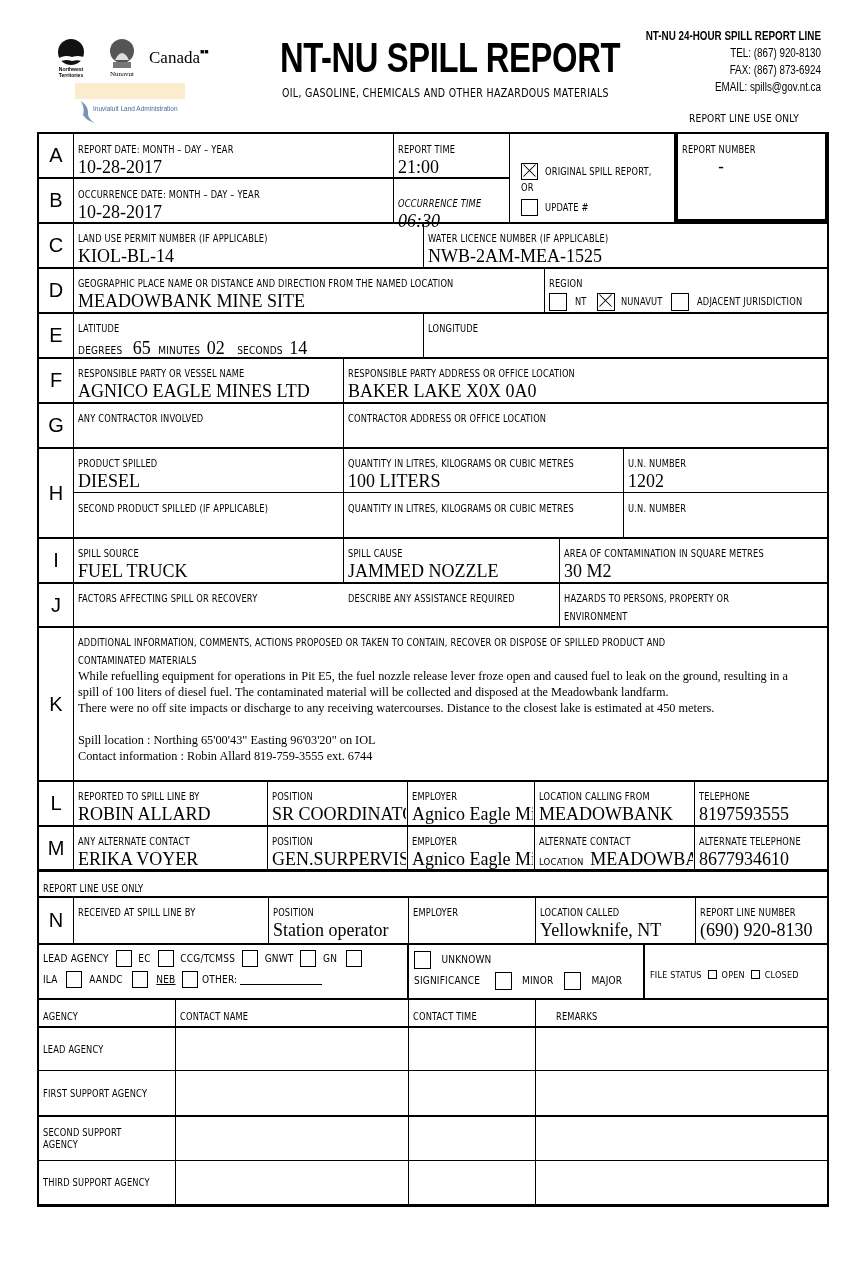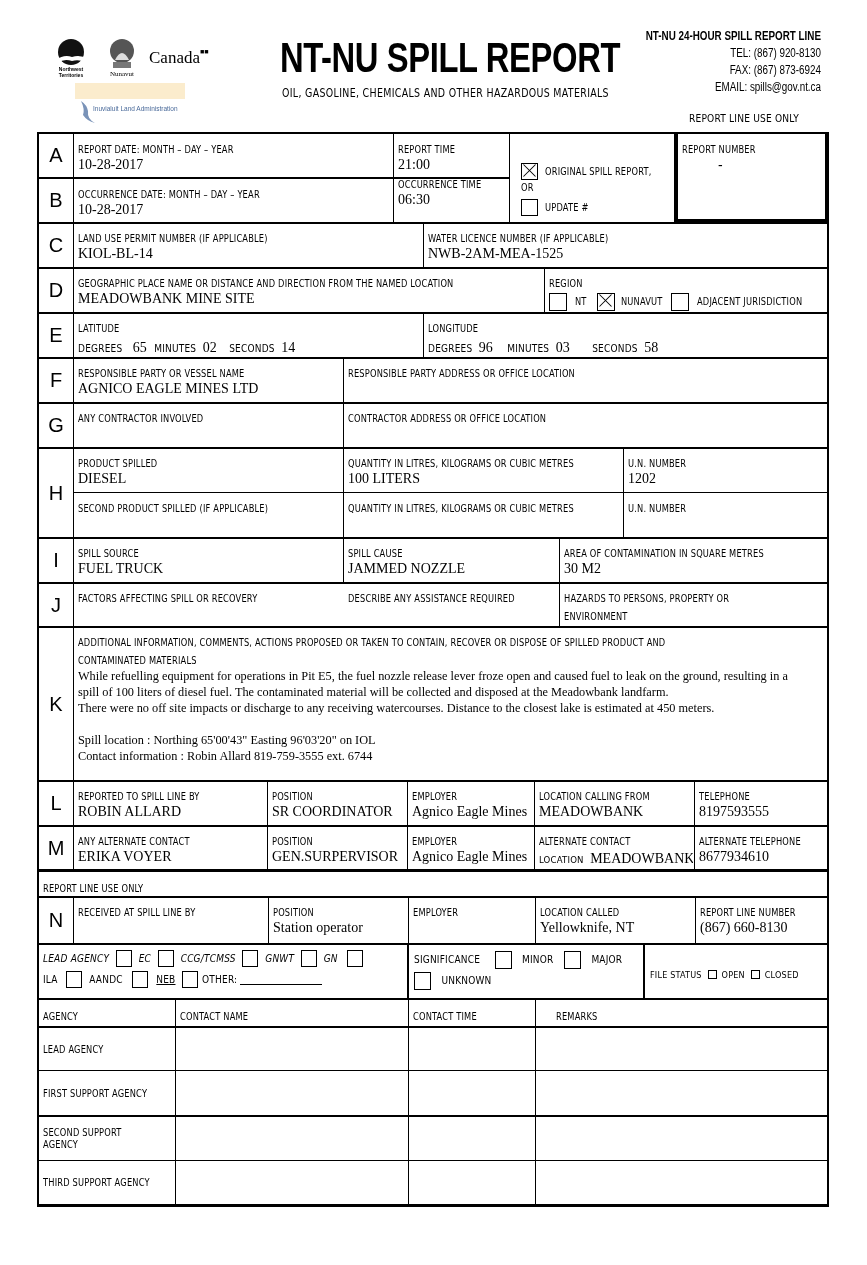--- a/index.html
+++ b/index.html
@@ -1,19 +1,19 @@
 <!DOCTYPE html>
 <html><head>
 <meta charset="utf-8">
 <style>
   html, body { margin:0; padding:0; background:#fff; }
   body { width:867px; height:1265px; position:relative; font-family:"Liberation Sans", sans-serif; color:#000; overflow:hidden; }
   .abs { position:absolute; }
   .lbl { font-family:"DejaVu Sans Condensed","DejaVu Sans", sans-serif; font-size:10px; letter-spacing:0.2px; white-space:nowrap; transform:scaleX(0.92); transform-origin:left; display:inline-block; }
-  .val { font-family:"Liberation Serif", serif; font-size:14px; white-space:nowrap; display:block; }
+  .val { font-family:"Liberation Serif", serif; font-size:18px; white-space:nowrap; display:block; }
   .cell { position:absolute; box-sizing:border-box; padding:3px 4px 0 4px; overflow:hidden; }
   .letter { position:absolute; font-family:"Liberation Sans", sans-serif; font-size:20px; display:flex; align-items:center; justify-content:center; }
   .hl { position:absolute; background:#000; }
   .cb { display:inline-block; width:15px; height:15px; border:1px solid #000; vertical-align:middle; position:relative; box-sizing:border-box; background:#fff; }
   .cb.checked::before, .cb.checked::after { content:""; position:absolute; left:-1px; top:6px; width:17px; height:1px; background:#000; }
   .cb.checked::before { transform:rotate(45deg); }
   .cb.checked::after { transform:rotate(-45deg); }
   .cbs { display:inline-block; width:9px; height:9px; border:1px solid #000; vertical-align:middle; box-sizing:border-box; }
   .title { font-family:"Liberation Sans", sans-serif; font-weight:bold; font-size:42px; transform:scaleX(0.78); transform-origin:left; letter-spacing:-0.5px; white-space:nowrap; }
   .subtitle { font-family:"DejaVu Sans", sans-serif; font-size:11.5px; transform:scaleX(0.82); transform-origin:left; white-space:nowrap; letter-spacing:0.4px; }
@@ -164,21 +164,21 @@
 </div>
 <div class="cell" style="left:678px;top:136px;width:147px;height:83px;">
   <span class="lbl">REPORT NUMBER</span>
   <span class="val" style="padding-left:36px;font-family:'Liberation Sans',sans-serif;">-</span>
 </div>
 
 <div class="cell" style="left:74px;top:181px;width:318px;height:41px;">
   <span class="lbl">OCCURRENCE DATE: MONTH – DAY – YEAR</span>
   <span class="val">10-28-2017</span>
 </div>
-<div class="cell" style="left:394px;top:171px;width:114px;height:41px;">
+<div class="cell" style="left:394px;top:190px;width:114px;height:41px;font-style:italic;">
   <span class="lbl">OCCURRENCE TIME</span>
   <span class="val">06:30</span>
 </div>
 
 <div class="cell" style="left:74px;top:225px;width:348px;height:42px;">
   <span class="lbl">LAND USE PERMIT NUMBER (IF APPLICABLE)</span>
   <span class="val">KIOL-BL-14</span>
 </div>
 <div class="cell" style="left:424px;top:225px;width:402px;height:42px;">
   <span class="lbl">WATER LICENCE NUMBER (IF APPLICABLE)</span>
@@ -207,36 +207,29 @@
     <span class="lbl" style="transform:none;">DEGREES</span>
     <span class="val" style="display:inline;margin-left:6px;">65</span>
     <span class="lbl" style="transform:none;margin-left:3px;">MINUTES</span>
     <span class="val" style="display:inline;margin-left:2px;">02</span>
     <span class="lbl" style="transform:none;margin-left:8px;">SECONDS</span>
     <span class="val" style="display:inline;margin-left:2px;">14</span>
   </div>
 </div>
 <div class="cell" style="left:424px;top:315px;width:402px;height:42px;">
   <span class="lbl">LONGITUDE</span>
-  <div style="white-space:nowrap;margin-top:2px;">
-    <span class="lbl" style="transform:none;">DEGREES</span>
-    <span class="val" style="display:inline;margin-left:2px;">96</span>
-    <span class="lbl" style="transform:none;margin-left:10px;">MINUTES</span>
-    <span class="val" style="display:inline;margin-left:2px;">03</span>
-    <span class="lbl" style="transform:none;margin-left:18px;">SECONDS</span>
-    <span class="val" style="display:inline;margin-left:2px;">58</span>
-  </div>
 </div>
 
 <div class="cell" style="left:74px;top:360px;width:268px;height:42px;">
   <span class="lbl">RESPONSIBLE PARTY OR VESSEL NAME</span>
   <span class="val">AGNICO EAGLE MINES LTD</span>
 </div>
 <div class="cell" style="left:344px;top:360px;width:482px;height:42px;">
   <span class="lbl">RESPONSIBLE PARTY ADDRESS OR OFFICE LOCATION</span>
+  <span class="val">BAKER LAKE X0X 0A0</span>
 </div>
 
 <div class="cell" style="left:74px;top:405px;width:268px;height:42px;">
   <span class="lbl">ANY CONTRACTOR INVOLVED</span>
   <span class="val"></span>
 </div>
 <div class="cell" style="left:344px;top:405px;width:482px;height:42px;">
   <span class="lbl">CONTRACTOR ADDRESS OR OFFICE LOCATION</span>
   <span class="val"></span>
 </div>
@@ -363,25 +356,25 @@
 <div class="cell" style="left:409px;top:899px;width:125px;height:44px;">
   <span class="lbl">EMPLOYER</span>
   <span class="val"></span>
 </div>
 <div class="cell" style="left:536px;top:899px;width:158px;height:44px;">
   <span class="lbl">LOCATION CALLED</span>
   <span class="val">Yellowknife, NT</span>
 </div>
 <div class="cell" style="left:696px;top:899px;width:130px;height:44px;">
   <span class="lbl">REPORT LINE NUMBER</span>
-  <span class="val">(867) 660-8130</span>
+  <span class="val">(690) 920-8130</span>
 </div>
 
 <div class="abs" style="left:43px;top:950px;width:362px;height:45px;font-size:10px;">
-  <div style="white-space:nowrap;height:21px;font-style:italic;">
+  <div style="white-space:nowrap;height:21px;">
     <span class="lbl" style="transform:none;vertical-align:middle;">LEAD AGENCY</span>
     <span class="cb" style="margin-left:4px;width:16px;height:17px;"></span>
     <span class="lbl" style="transform:none;vertical-align:middle;margin-left:4px;">EC</span>
     <span class="cb" style="margin-left:4px;width:16px;height:17px;"></span>
     <span class="lbl" style="transform:none;vertical-align:middle;margin-left:4px;">CCG/TCMSS</span>
     <span class="cb" style="margin-left:4px;width:16px;height:17px;"></span>
     <span class="lbl" style="transform:none;vertical-align:middle;margin-left:4px;">GNWT</span>
     <span class="cb" style="margin-left:4px;width:16px;height:17px;"></span>
     <span class="lbl" style="transform:none;vertical-align:middle;margin-left:4px;">GN</span>
     <span class="cb" style="margin-left:6px;width:16px;height:17px;"></span>
@@ -393,29 +386,29 @@
     <span class="cb" style="margin-left:6px;width:16px;height:17px;"></span>
     <span class="lbl" style="transform:none;vertical-align:middle;margin-left:6px;text-decoration:underline;">NEB</span>
     <span class="cb" style="margin-left:4px;width:16px;height:17px;"></span>
     <span class="lbl" style="transform:none;vertical-align:middle;margin-left:1px;">OTHER:</span>
     <span style="display:inline-block;width:82px;border-bottom:1px solid #000;vertical-align:middle;height:10px;"></span>
   </div>
 </div>
 
 <div class="abs" style="left:414px;top:950px;width:228px;height:45px;">
   <div style="white-space:nowrap;height:21px;">
+    <span class="cb" style="width:17px;height:18px;"></span>
+    <span class="lbl" style="transform:none;vertical-align:middle;margin-left:6px;">UNKNOWN</span>
+  </div>
+  <div style="white-space:nowrap;height:21px;">
     <span class="lbl" style="transform:none;vertical-align:middle;">SIGNIFICANCE</span>
     <span class="cb" style="margin-left:10px;width:17px;height:18px;"></span>
     <span class="lbl" style="transform:none;vertical-align:middle;margin-left:6px;">MINOR</span>
     <span class="cb" style="margin-left:6px;width:17px;height:18px;"></span>
     <span class="lbl" style="transform:none;vertical-align:middle;margin-left:6px;">MAJOR</span>
-  </div>
-  <div style="white-space:nowrap;height:21px;">
-    <span class="cb" style="width:17px;height:18px;"></span>
-    <span class="lbl" style="transform:none;vertical-align:middle;margin-left:6px;">UNKNOWN</span>
   </div>
 </div>
 
 <div class="abs" style="left:650px;top:965px;width:176px;white-space:nowrap;">
   <span class="lbl" style="transform:none;font-size:9px;vertical-align:middle;">FILE STATUS</span>
   <span class="cbs" style="margin-left:2px;"></span>
   <span class="lbl" style="transform:none;font-size:9px;vertical-align:middle;">OPEN</span>
   <span class="cbs" style="margin-left:2px;"></span>
   <span class="lbl" style="transform:none;font-size:9px;vertical-align:middle;">CLOSED</span>
 </div>

